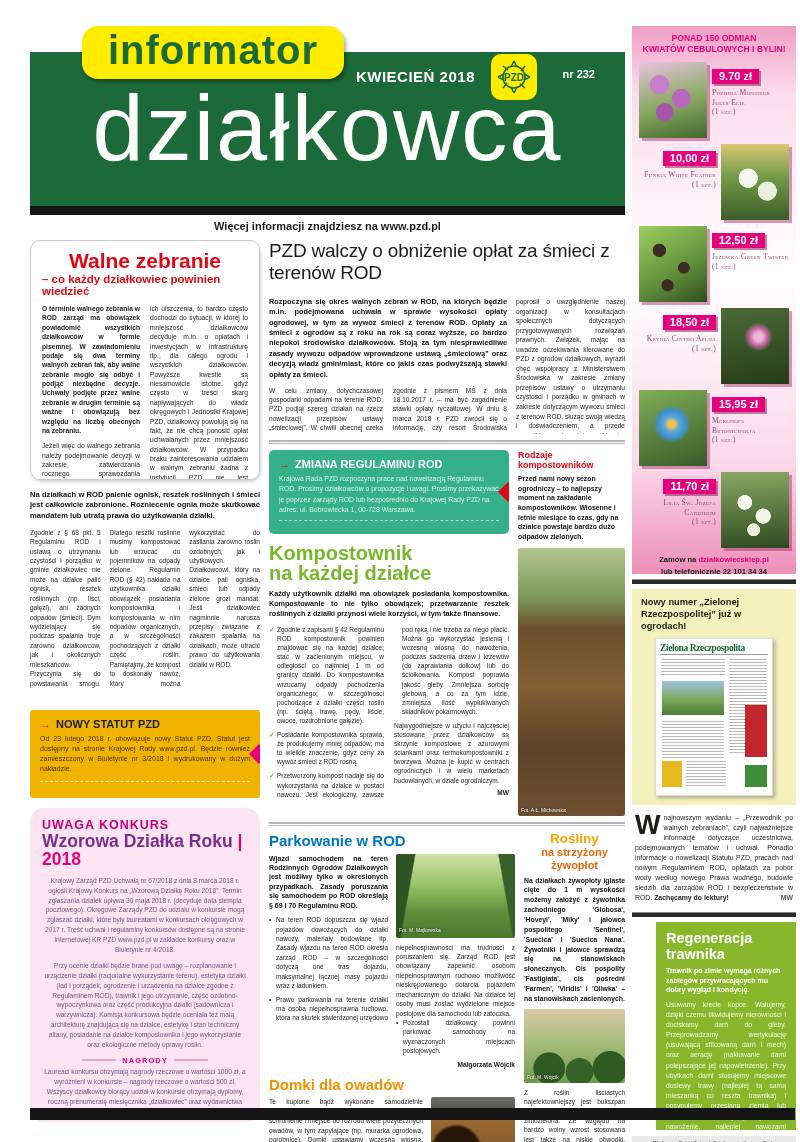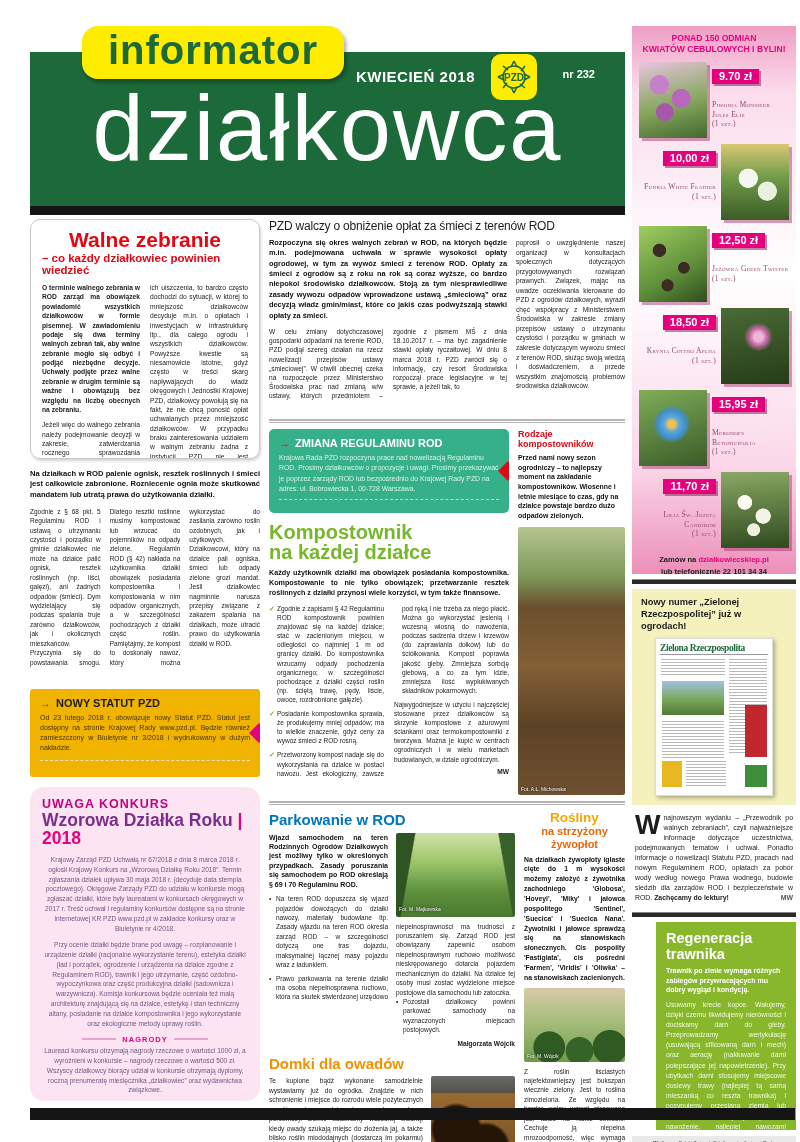--- a/index.html
+++ b/index.html
@@ -61,21 +61,21 @@
   .box-pink .kicker { color:#c4007a; font-size:12.5px; letter-spacing:1px; font-weight:bold; text-align:left; }
   .box-pink .ktitle { text-align:left; font-size:17.5px; font-weight:bold; color:#7b2d8b; line-height:1.05; margin-bottom:7px; }
   .box-pink .ktitle .yr { color:#e6007e; }
   .box-pink p { font-size:6.6px; line-height:1.5; color:#6d5b80; margin-bottom:6px; }
   .box-pink .ph-h { color:#e6007e; font-weight:bold; font-size:7.5px; letter-spacing:1px; margin:2px 0;
     display:flex; align-items:center; gap:6px; justify-content:center; }
   .box-pink .ph-h::before, .box-pink .ph-h::after { content:""; flex:0 0 34px; height:2px; background:#e6a4cd; }
 
   
   .pzd { height:194px; overflow:hidden; }
-  .pzd h1 { font-size:12px; font-weight:normal; color:#1d1d1b; margin-bottom:5px; letter-spacing:-.2px; }
+  .pzd h1 { font-size:19px; font-weight:normal; color:#1d1d1b; margin-bottom:13px; letter-spacing:-.2px; }
   .pzd-grid { display:flex; gap:9px; }
   .pzd-left { width:238px; flex:none; }
   .pzd-right { flex:1; font-size:6.6px; line-height:1.45; color:#222; }
   .pzd .lead { font-weight:bold; font-size:7.4px; line-height:1.4; color:#111; margin-bottom:6px; }
   .pzd .twocol { font-size:6.6px; }
 
   .divider { border-top:2px solid #b5b5b5; border-bottom:1px solid #b5b5b5; height:4px; margin:6px 0; }
 
   
   .midrow { display:flex; gap:9px; }
@@ -166,21 +166,21 @@
     linear-gradient(180deg,#6a6a66 0%, #55514b 14%, #9a6a33 15%, #7d5526 60%, #8a5e2c 100%); }
 
   
   .ad { background:linear-gradient(180deg,#ef9ec4 0%, #fbdceb 12%, #ffffff 45%, #fbd8e9 80%, #ec8fb9 100%);
     padding:7px 7px 6px; height:548px; overflow:hidden; }
   .ad-h { color:#e6007e; font-weight:bold; font-size:8.6px; text-align:center; line-height:1.25; margin-bottom:8px; }
   .prod { display:flex; gap:5px; margin-bottom:6px; align-items:flex-start; }
   .prod .pic { width:68px; height:76px; flex:none; box-shadow:3px 3px 0 rgba(160,40,100,.45); }
   .prod .info { flex:1; padding-top:4px; }
   .price { display:inline-block; background:#e6007e; color:#fff; font-weight:bold; font-size:11px;
-    padding:1px 7px 2px; box-shadow:2px 2px 0 rgba(120,20,70,.5); margin-bottom:16px; white-space:nowrap; }
+    padding:1px 7px 2px; box-shadow:2px 2px 0 rgba(120,20,70,.5); margin-bottom:4px; white-space:nowrap; }
   .pname { font-family:"Liberation Serif", serif; font-variant:small-caps; color:#93486c;
     font-size:7.6px; line-height:1.25; letter-spacing:.3px; }
   .order { text-align:center; font-size:7.6px; font-weight:bold; color:#1d1d1b; line-height:1.5; margin-top:2px; }
   .order .mag { color:#e6007e; }
 
   .sb-div { height:5px; background:#2a2a2a; border-top:1px solid #888; margin:5px 0; }
 
   .zielona { background:#f5f1bd; padding:7px 9px 9px; }
   .zielona .zh { font-size:9.3px; font-weight:bold; color:#1d1d1b; line-height:1.3; margin-bottom:6px; }
   .thumb { position:relative; width:118px; height:158px; background:#fff; margin:0 auto;
@@ -227,20 +227,24 @@
               <circle cx="20" cy="20" r="11"></circle>
               <path d="M20 4 l3 6 M20 4 l-3 6 M36 20 l-6 3 M36 20 l-6 -3 M20 36 l3 -6 M20 36 l-3 -6 M4 20 l6 3 M4 20 l6 -3 M31 9 l-4 5 M9 9 l5 4 M31 31 l-5 -4 M9 31 l4 -5"></path>
             </g>
             <text x="20" y="24" text-anchor="middle" font-size="10" font-weight="bold" fill="#1c6a39" font-family="Liberation Sans, sans-serif">PZD</text>
           </svg>
         </div>
         <div class="issue-no">nr 232</div>
         <div class="brand-main">działkowca</div>
       </div>
       <div class="black-bar"></div>
+      <div class="tagline">
+        <span>Więcej informacji znajdziesz na</span>
+        <span class="lnk">www.pzd.pl</span>
+      </div>
 
       <div class="columns">
 
         <div class="col-left">
 
           <div class="card">
             <h2>Walne zebranie</h2>
             <h3>– co każdy działkowiec powinien wiedzieć</h3>
             <div class="twocol justify">
               <p class="lead-b">O terminie walnego zebrania w ROD zarząd ma obowiązek powiadomić wszystkich działkowców w formie pisemnej. W zawiadomieniu podaje się dwa terminy walnych zebrań tak, aby walne zebranie mogło się odbyć i podjąć niezbędne decyzje. Uchwały podjęte przez walne zebranie w drugim terminie są ważne i obowiązują bez względu na liczbę obecnych na zebraniu.</p>

